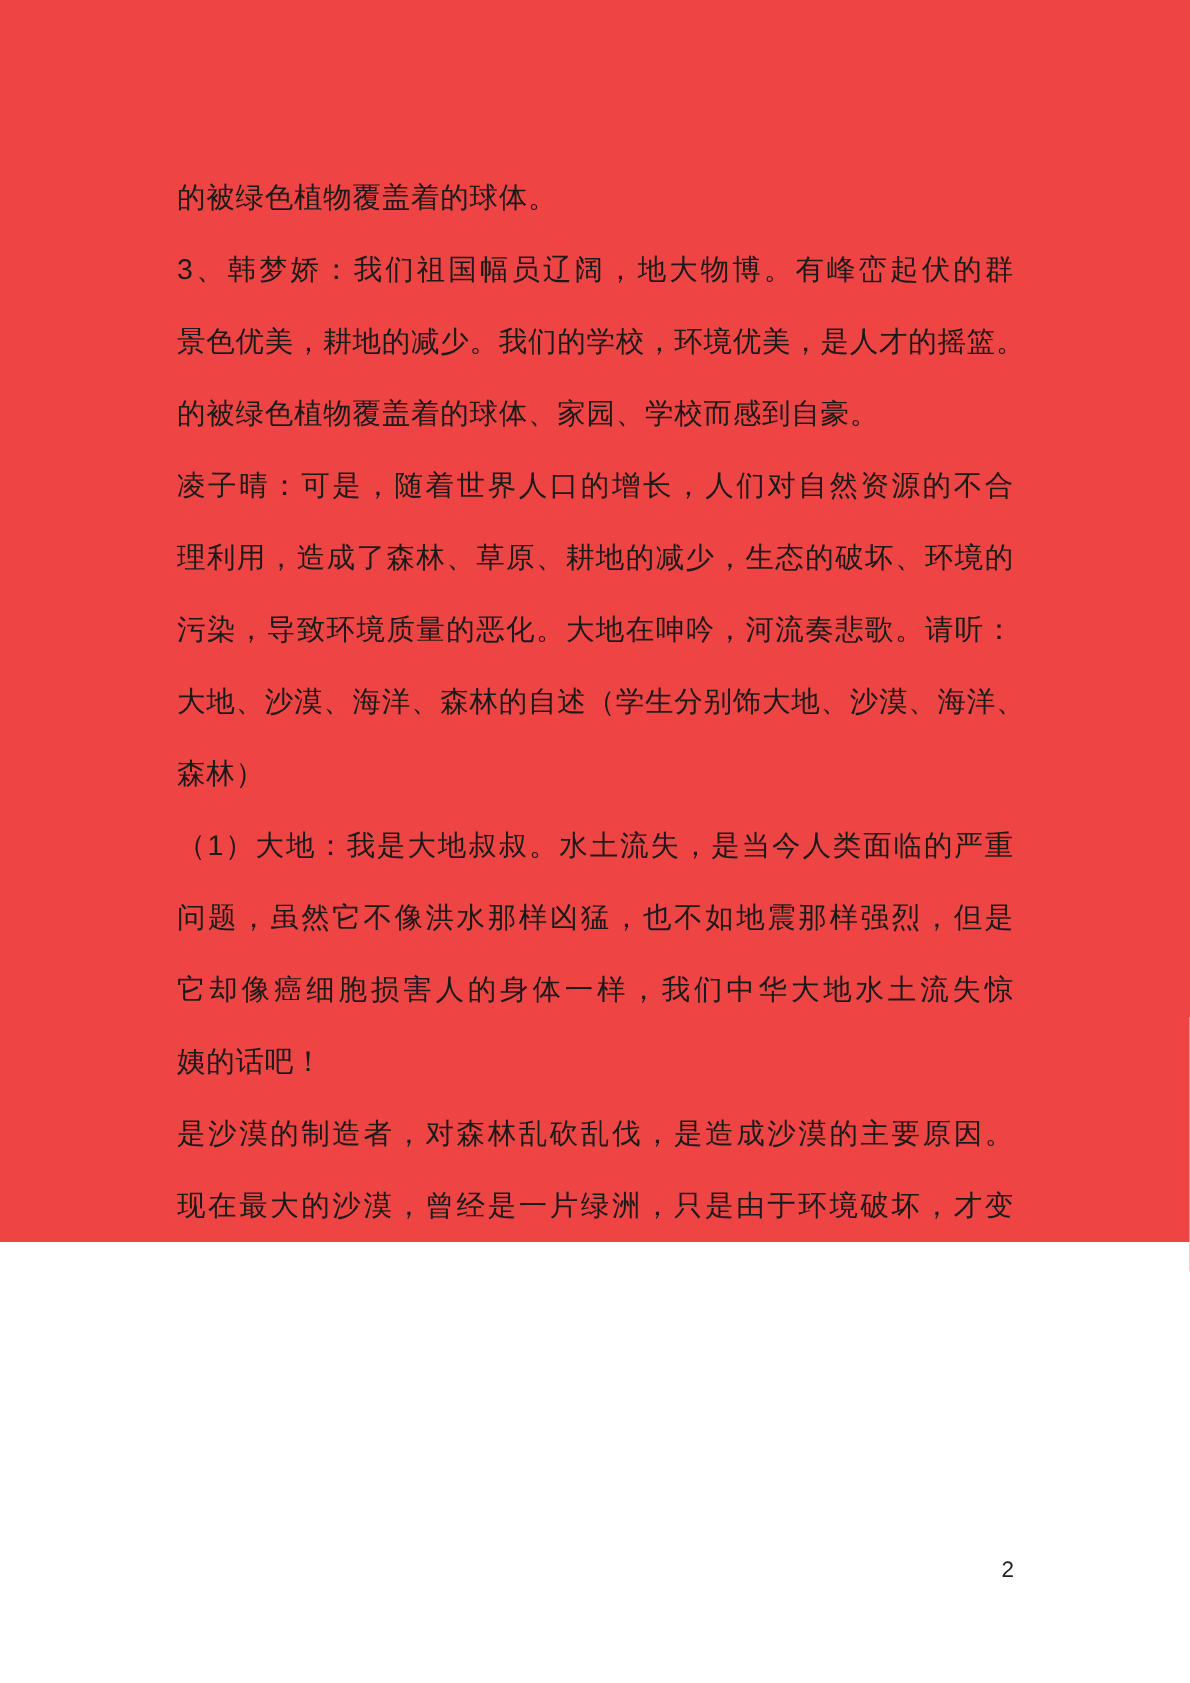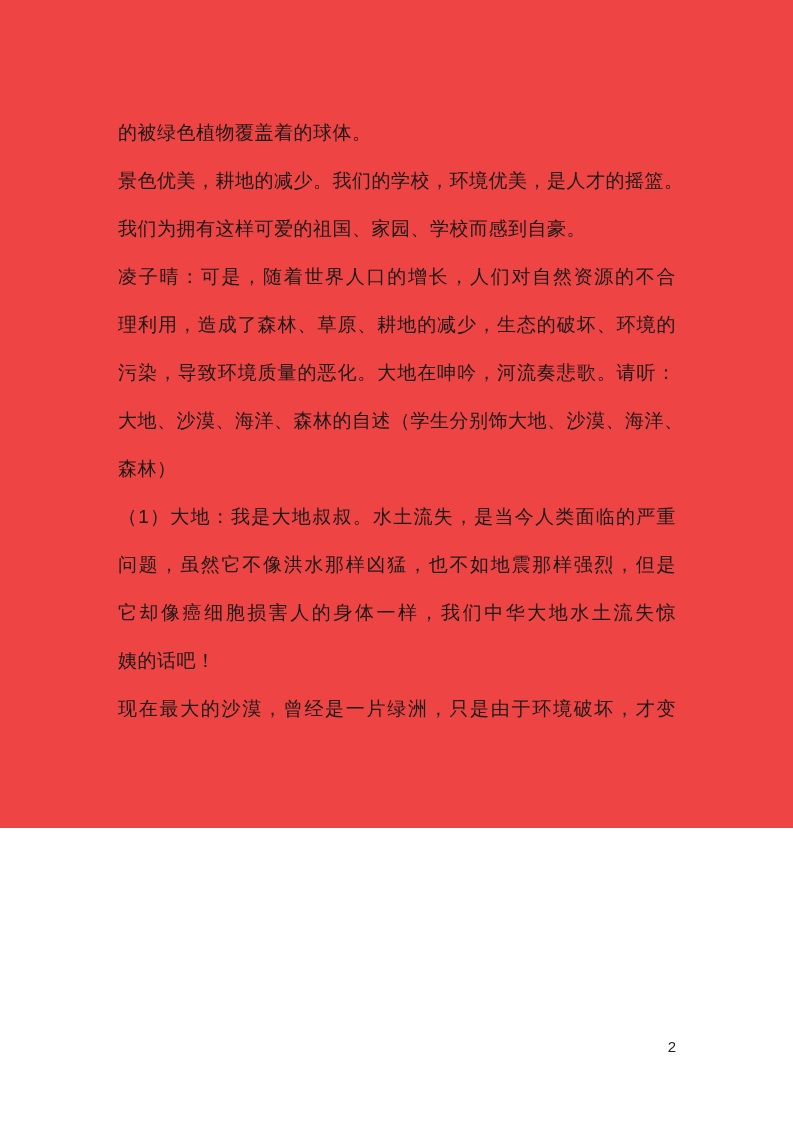--- a/index.html
+++ b/index.html
@@ -53,29 +53,31 @@
     line-height: 20px;
     color: #222222;
   }
 </style>
 </head>
 <body>
 
 <div class="page">
   <div class="text-body" id="text-body">
       <div class="line para-end">的被绿色植物覆盖着的球体。</div>
+      <div class="line">3、韩梦娇：我们祖国幅员辽阔，地大物博。有峰峦起伏的群</div>
       <div class="line">景色优美，耕地的减少。我们的学校，环境优美，是人才的摇篮。</div>
-      <div class="line para-end">我们为拥有这样可爱的祖国、家园、学校而感到自豪。</div>
+      <div class="line para-end">的被绿色植物覆盖着的球体、家园、学校而感到自豪。</div>
       <div class="line">凌子晴：可是，随着世界人口的增长，人们对自然资源的不合</div>
       <div class="line">理利用，造成了森林、草原、耕地的减少，生态的破坏、环境的</div>
       <div class="line">污染，导致环境质量的恶化。大地在呻吟，河流奏悲歌。请听：</div>
       <div class="line">大地、沙漠、海洋、森林的自述（学生分别饰大地、沙漠、海洋、</div>
       <div class="line para-end">森林）</div>
       <div class="line">（1）大地：我是大地叔叔。水土流失，是当今人类面临的严重</div>
       <div class="line">问题，虽然它不像洪水那样凶猛，也不如地震那样强烈，但是</div>
       <div class="line">它却像癌细胞损害人的身体一样，我们中华大地水土流失惊</div>
       <div class="line para-end">姨的话吧！</div>
+      <div class="line">是沙漠的制造者，对森林乱砍乱伐，是造成沙漠的主要原因。</div>
       <div class="line">现在最大的沙漠，曾经是一片绿洲，只是由于环境破坏，才变</div>
     </div>
   <div class="footer">
     <span>2</span>
   </div>
 </div>
 
 </body></html>

